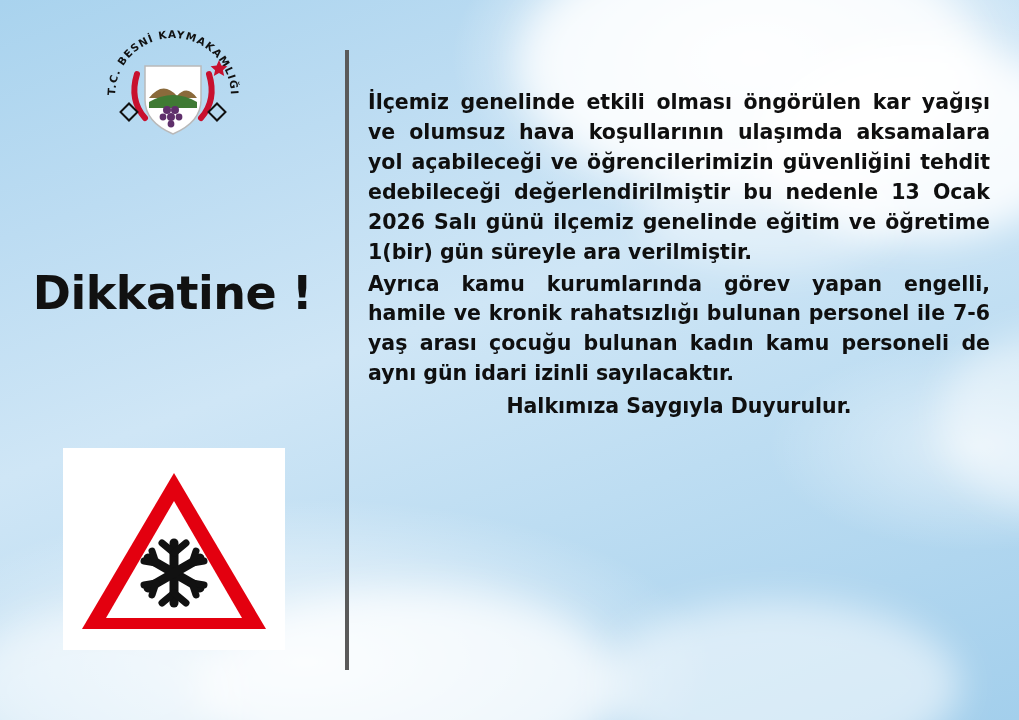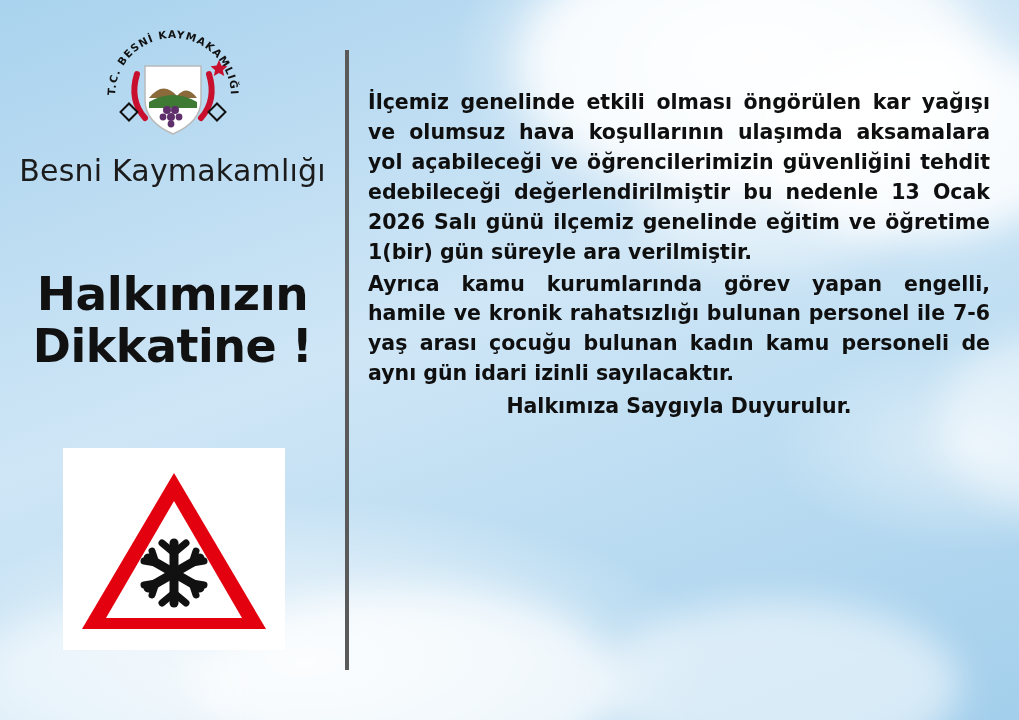--- a/index.html
+++ b/index.html
@@ -189,25 +189,23 @@
             <circle cx="70" cy="95" r="3.4"></circle>
             <circle cx="86" cy="95" r="3.4"></circle>
             <circle cx="78" cy="102" r="3.4"></circle>
           </g>
           <path d="M88,84 Q96,78 100,84 Q94,88 88,84 Z" fill="#3f7a34"></path>
 
           <rect x="30" y="84" width="12" height="12" transform="rotate(45 36 90)" fill="none" stroke="#111" stroke-width="2"></rect>
           <rect x="118" y="84" width="12" height="12" transform="rotate(45 124 90)" fill="none" stroke="#111" stroke-width="2"></rect>
         </svg>
       </div>
-      <div class="logo-caption">Besni Kaymakamlığı</div>
     </div>
 
     <div class="attention">
-      <span class="l1">Halkımızın</span>
       <span class="l2">Dikkatine !</span>
     </div>
 
     <div class="sign-box">
       <svg width="196" height="176" viewBox="0 0 196 176" xmlns="http://www.w3.org/2000/svg">
         <path d="M98,12 L190,168 L6,168 Z" fill="#e3000f"></path>
         <path d="M98,40 L166,157 L30,157 Z" fill="#ffffff"></path>
         <g stroke="#111111" stroke-width="9" stroke-linecap="round">
           <line x1="98" y1="82" x2="98" y2="142"></line>
           <line x1="72" y1="97" x2="124" y2="127"></line>

